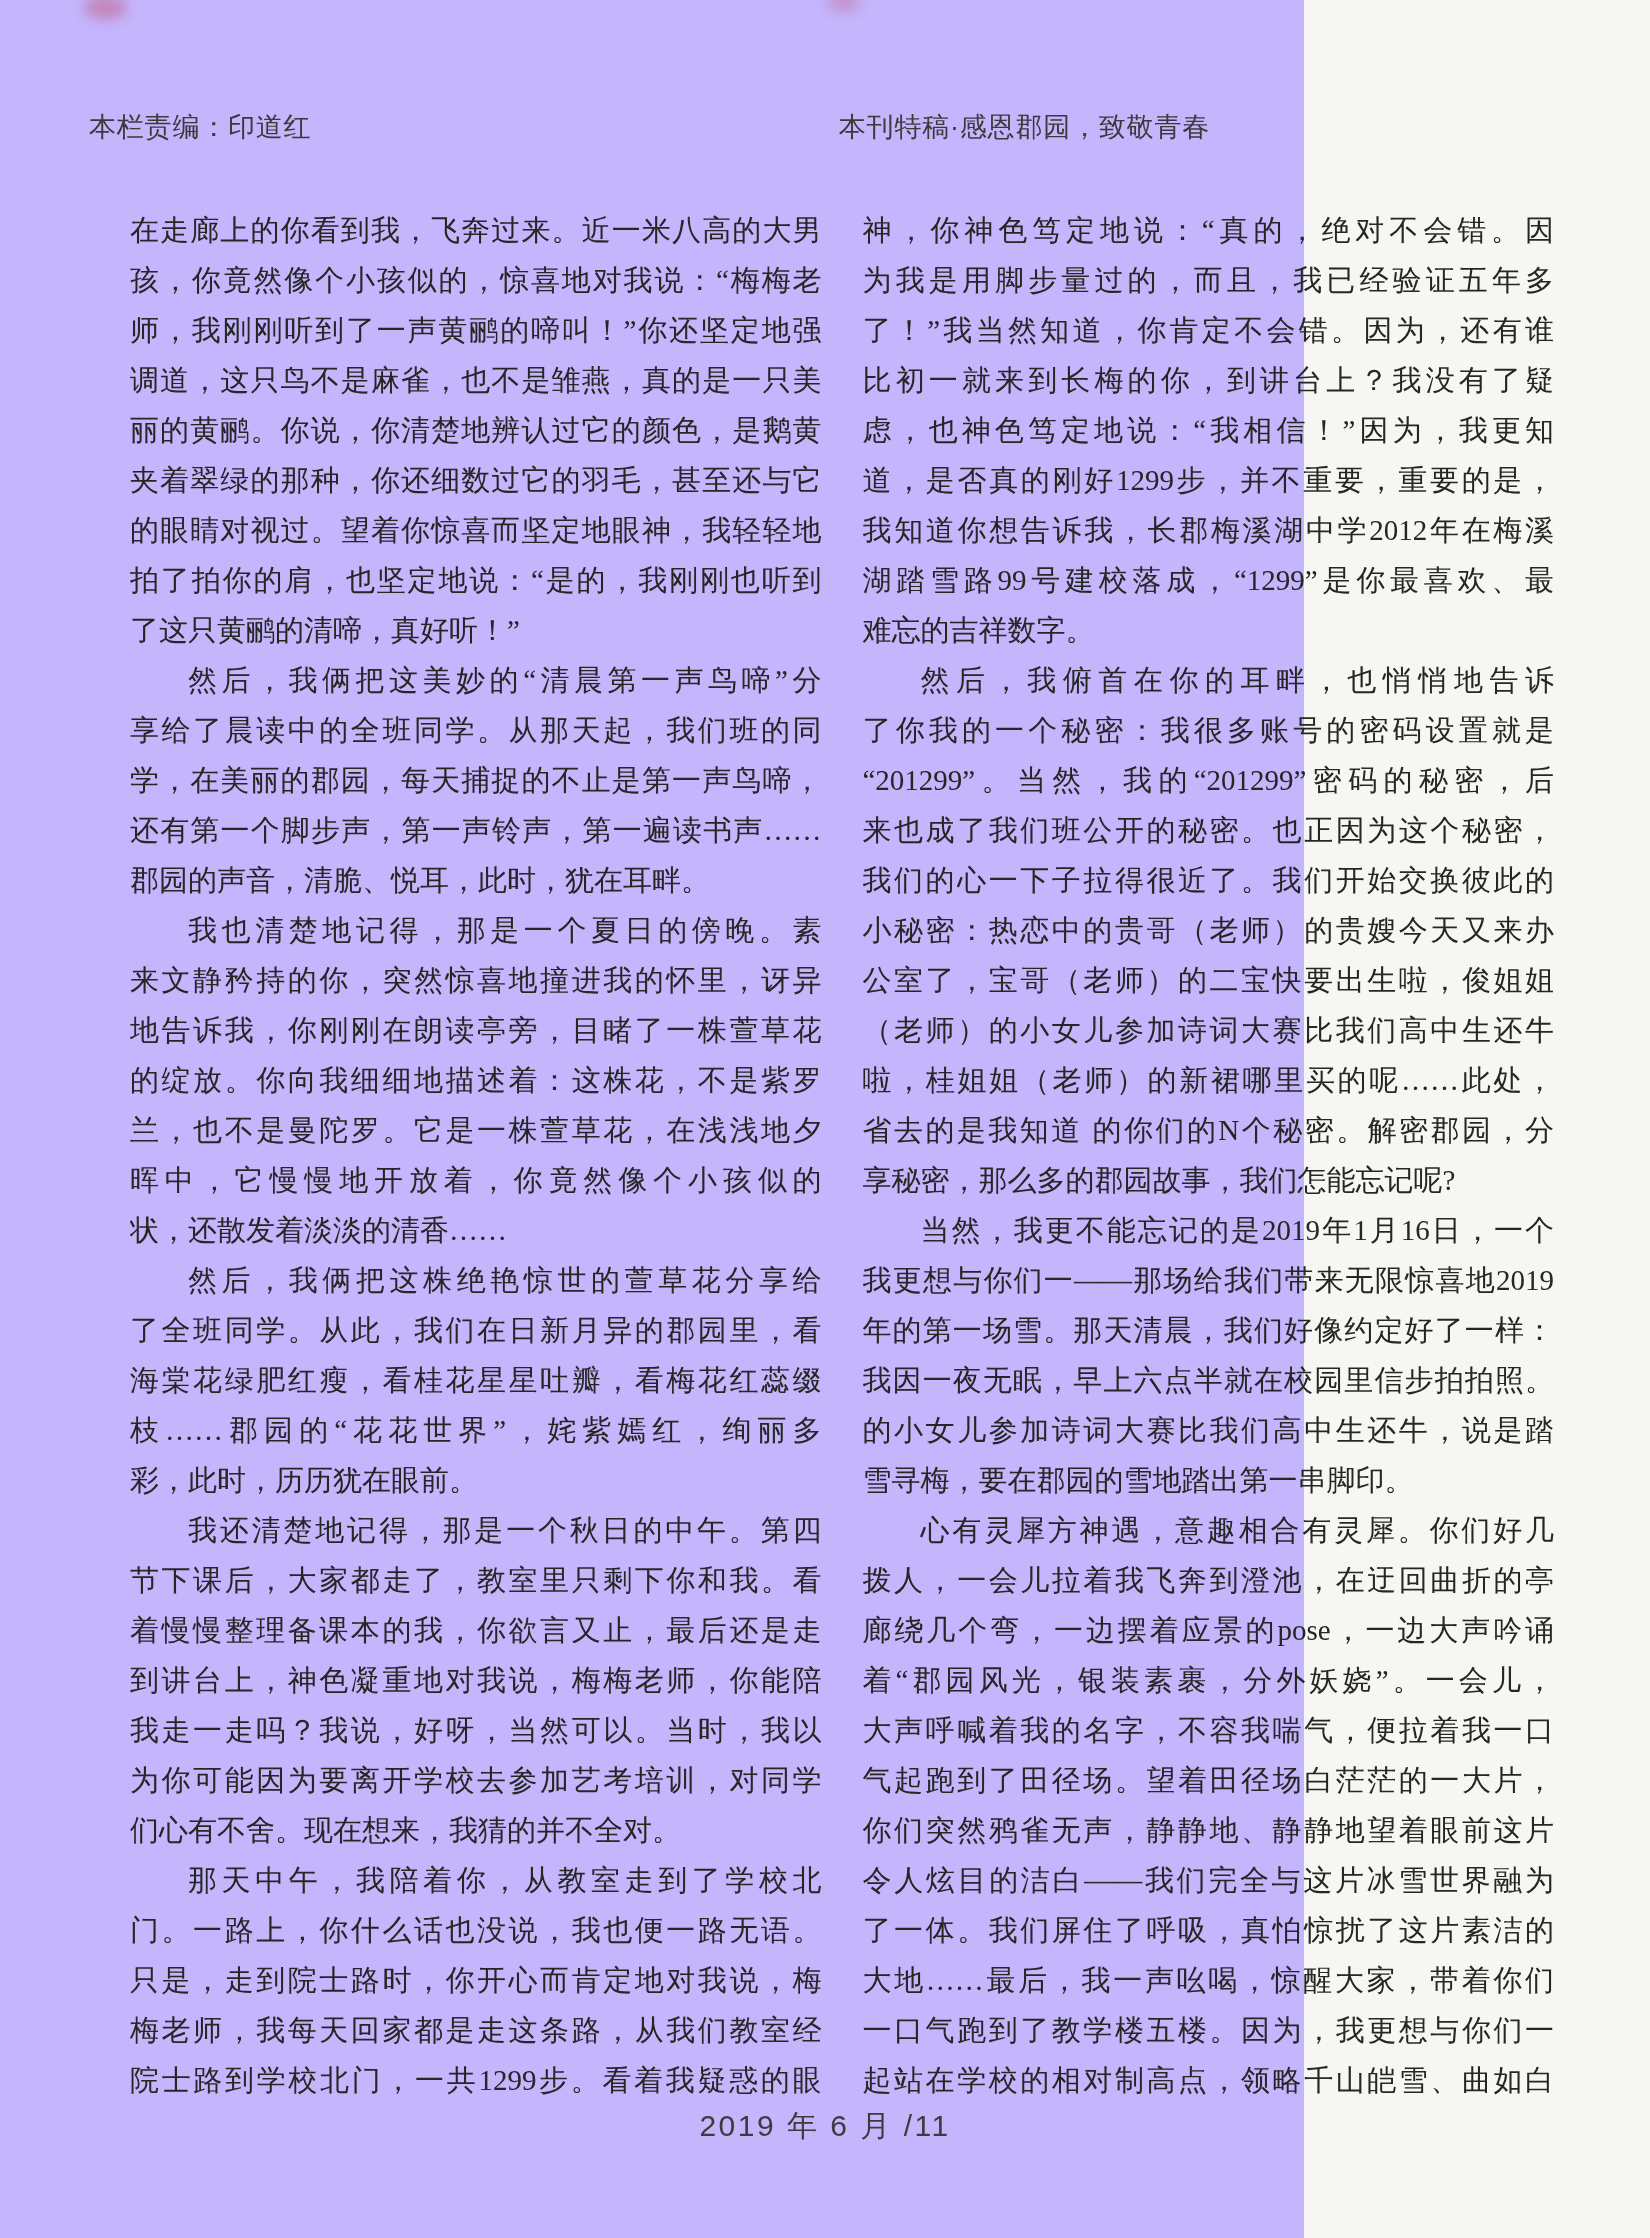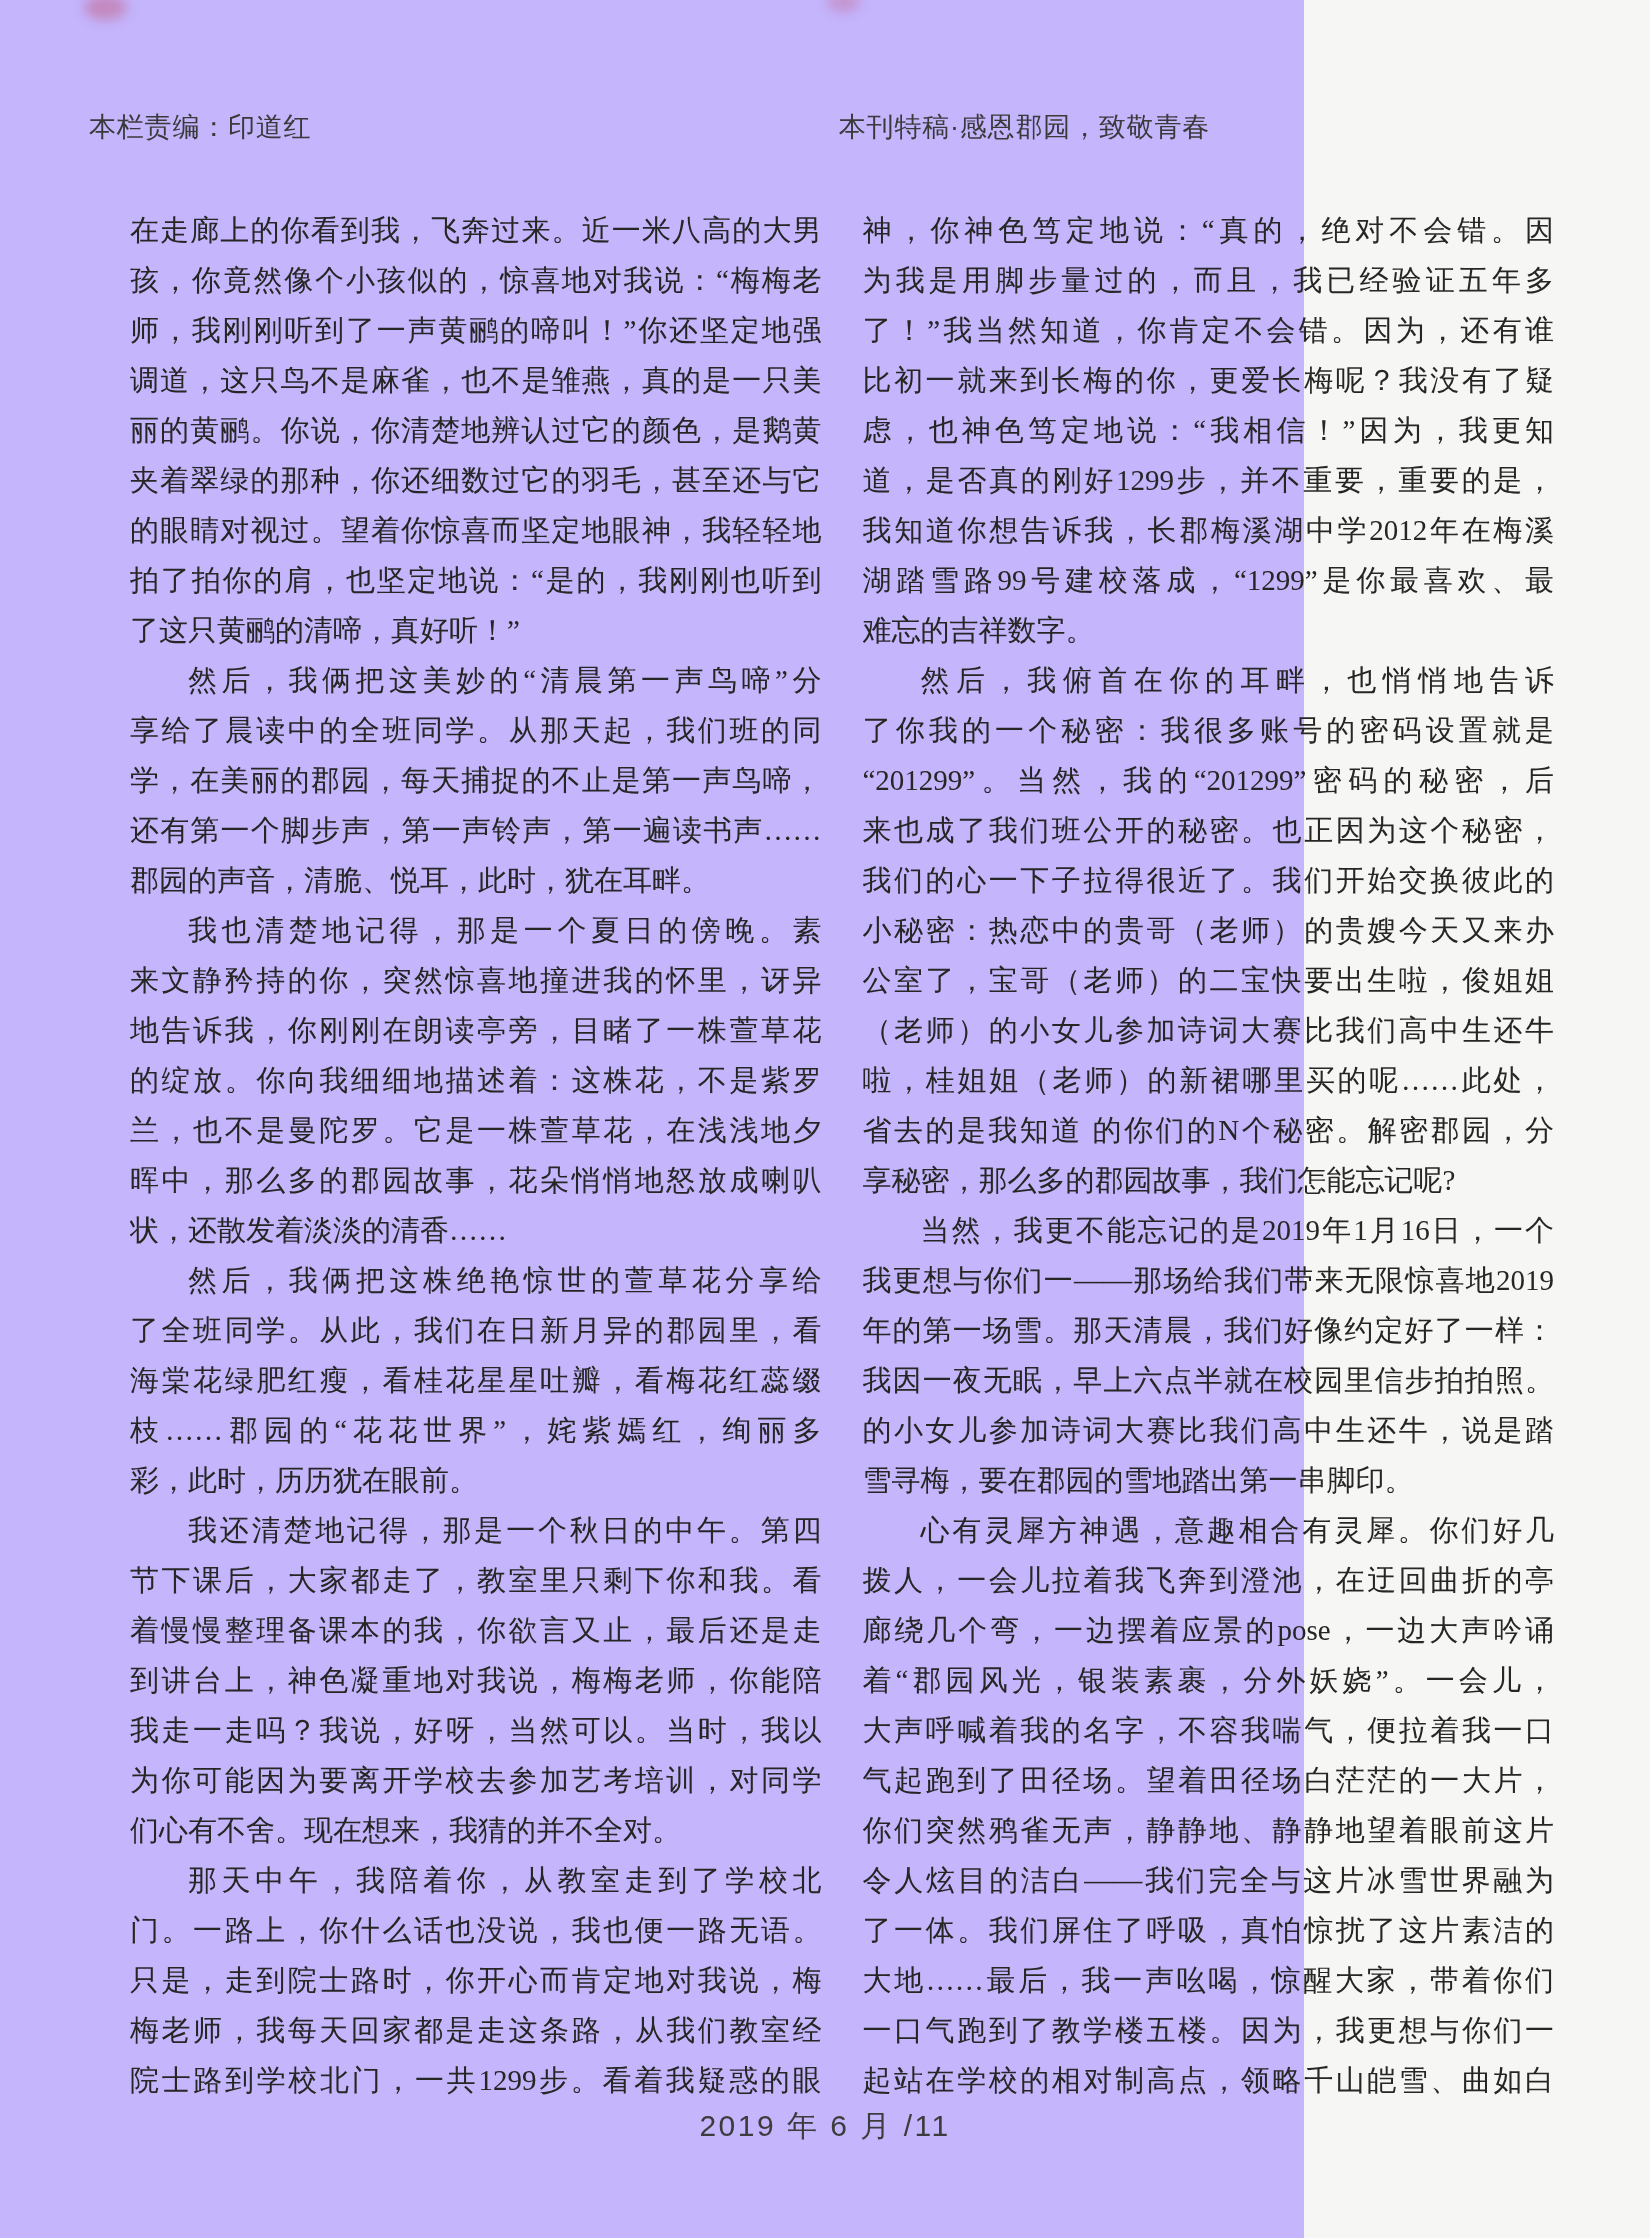--- a/index.html
+++ b/index.html
@@ -108,21 +108,21 @@
         <div class="line indent">然后，我俩把这美妙的“清晨第一声鸟啼”分</div>
         <div class="line">享给了晨读中的全班同学。从那天起，我们班的同</div>
         <div class="line">学，在美丽的郡园，每天捕捉的不止是第一声鸟啼，</div>
         <div class="line">还有第一个脚步声，第一声铃声，第一遍读书声……</div>
         <div class="line end">郡园的声音，清脆、悦耳，此时，犹在耳畔。</div>
         <div class="line indent">我也清楚地记得，那是一个夏日的傍晚。素</div>
         <div class="line">来文静矜持的你，突然惊喜地撞进我的怀里，讶异</div>
         <div class="line">地告诉我，你刚刚在朗读亭旁，目睹了一株萱草花</div>
         <div class="line">的绽放。你向我细细地描述着：这株花，不是紫罗</div>
         <div class="line">兰，也不是曼陀罗。它是一株萱草花，在浅浅地夕</div>
-        <div class="line">晖中，那么多的郡园故事，花朵悄悄地怒放成喇叭</div>
+        <div class="line">晖中，它慢慢地开放着，你竟然像个小孩似的</div>
         <div class="line end">状，还散发着淡淡的清香……</div>
         <div class="line indent">然后，我俩把这株绝艳惊世的萱草花分享给</div>
         <div class="line">了全班同学。从此，我们在日新月异的郡园里，看</div>
         <div class="line">海棠花绿肥红瘦，看桂花星星吐瓣，看梅花红蕊缀</div>
         <div class="line">枝……郡园的“花花世界”，姹紫嫣红，绚丽多</div>
         <div class="line end">彩，此时，历历犹在眼前。</div>
         <div class="line indent">我还清楚地记得，那是一个秋日的中午。第四</div>
         <div class="line">节下课后，大家都走了，教室里只剩下你和我。看</div>
         <div class="line">着慢慢整理备课本的我，你欲言又止，最后还是走</div>
         <div class="line">到讲台上，神色凝重地对我说，梅梅老师，你能陪</div>
@@ -132,21 +132,21 @@
         <div class="line indent">那天中午，我陪着你，从教室走到了学校北</div>
         <div class="line">门。一路上，你什么话也没说，我也便一路无语。</div>
         <div class="line">只是，走到院士路时，你开心而肯定地对我说，梅</div>
         <div class="line">梅老师，我每天回家都是走这条路，从我们教室经</div>
         <div class="line">院士路到学校北门，一共1299步。看着我疑惑的眼</div>
       </div>
     <div class="col" id="col-right">
         <div class="line">神，你神色笃定地说：“真的，绝对不会错。因</div>
         <div class="line">为我是用脚步量过的，而且，我已经验证五年多</div>
         <div class="line">了！”我当然知道，你肯定不会错。因为，还有谁</div>
-        <div class="line">比初一就来到长梅的你，更爱长梅呢？我没有了疑</div>
+        <div class="line">比初一就来到长梅的你，到讲台上？我没有了疑</div>
         <div class="line">虑，也神色笃定地说：“我相信！”因为，我更知</div>
         <div class="line">道，是否真的刚好1299步，并不重要，重要的是，</div>
         <div class="line">我知道你想告诉我，长郡梅溪湖中学2012年在梅溪</div>
         <div class="line">湖踏雪路99号建校落成，“1299”是你最喜欢、最</div>
         <div class="line end">难忘的吉祥数字。</div>
         <div class="line indent">然后，我俯首在你的耳畔，也悄悄地告诉</div>
         <div class="line">了你我的一个秘密：我很多账号的密码设置就是</div>
         <div class="line">“201299”。当然，我的“201299”密码的秘密，后</div>
         <div class="line">来也成了我们班公开的秘密。也正因为这个秘密，</div>
         <div class="line">我们的心一下子拉得很近了。我们开始交换彼此的</div>

